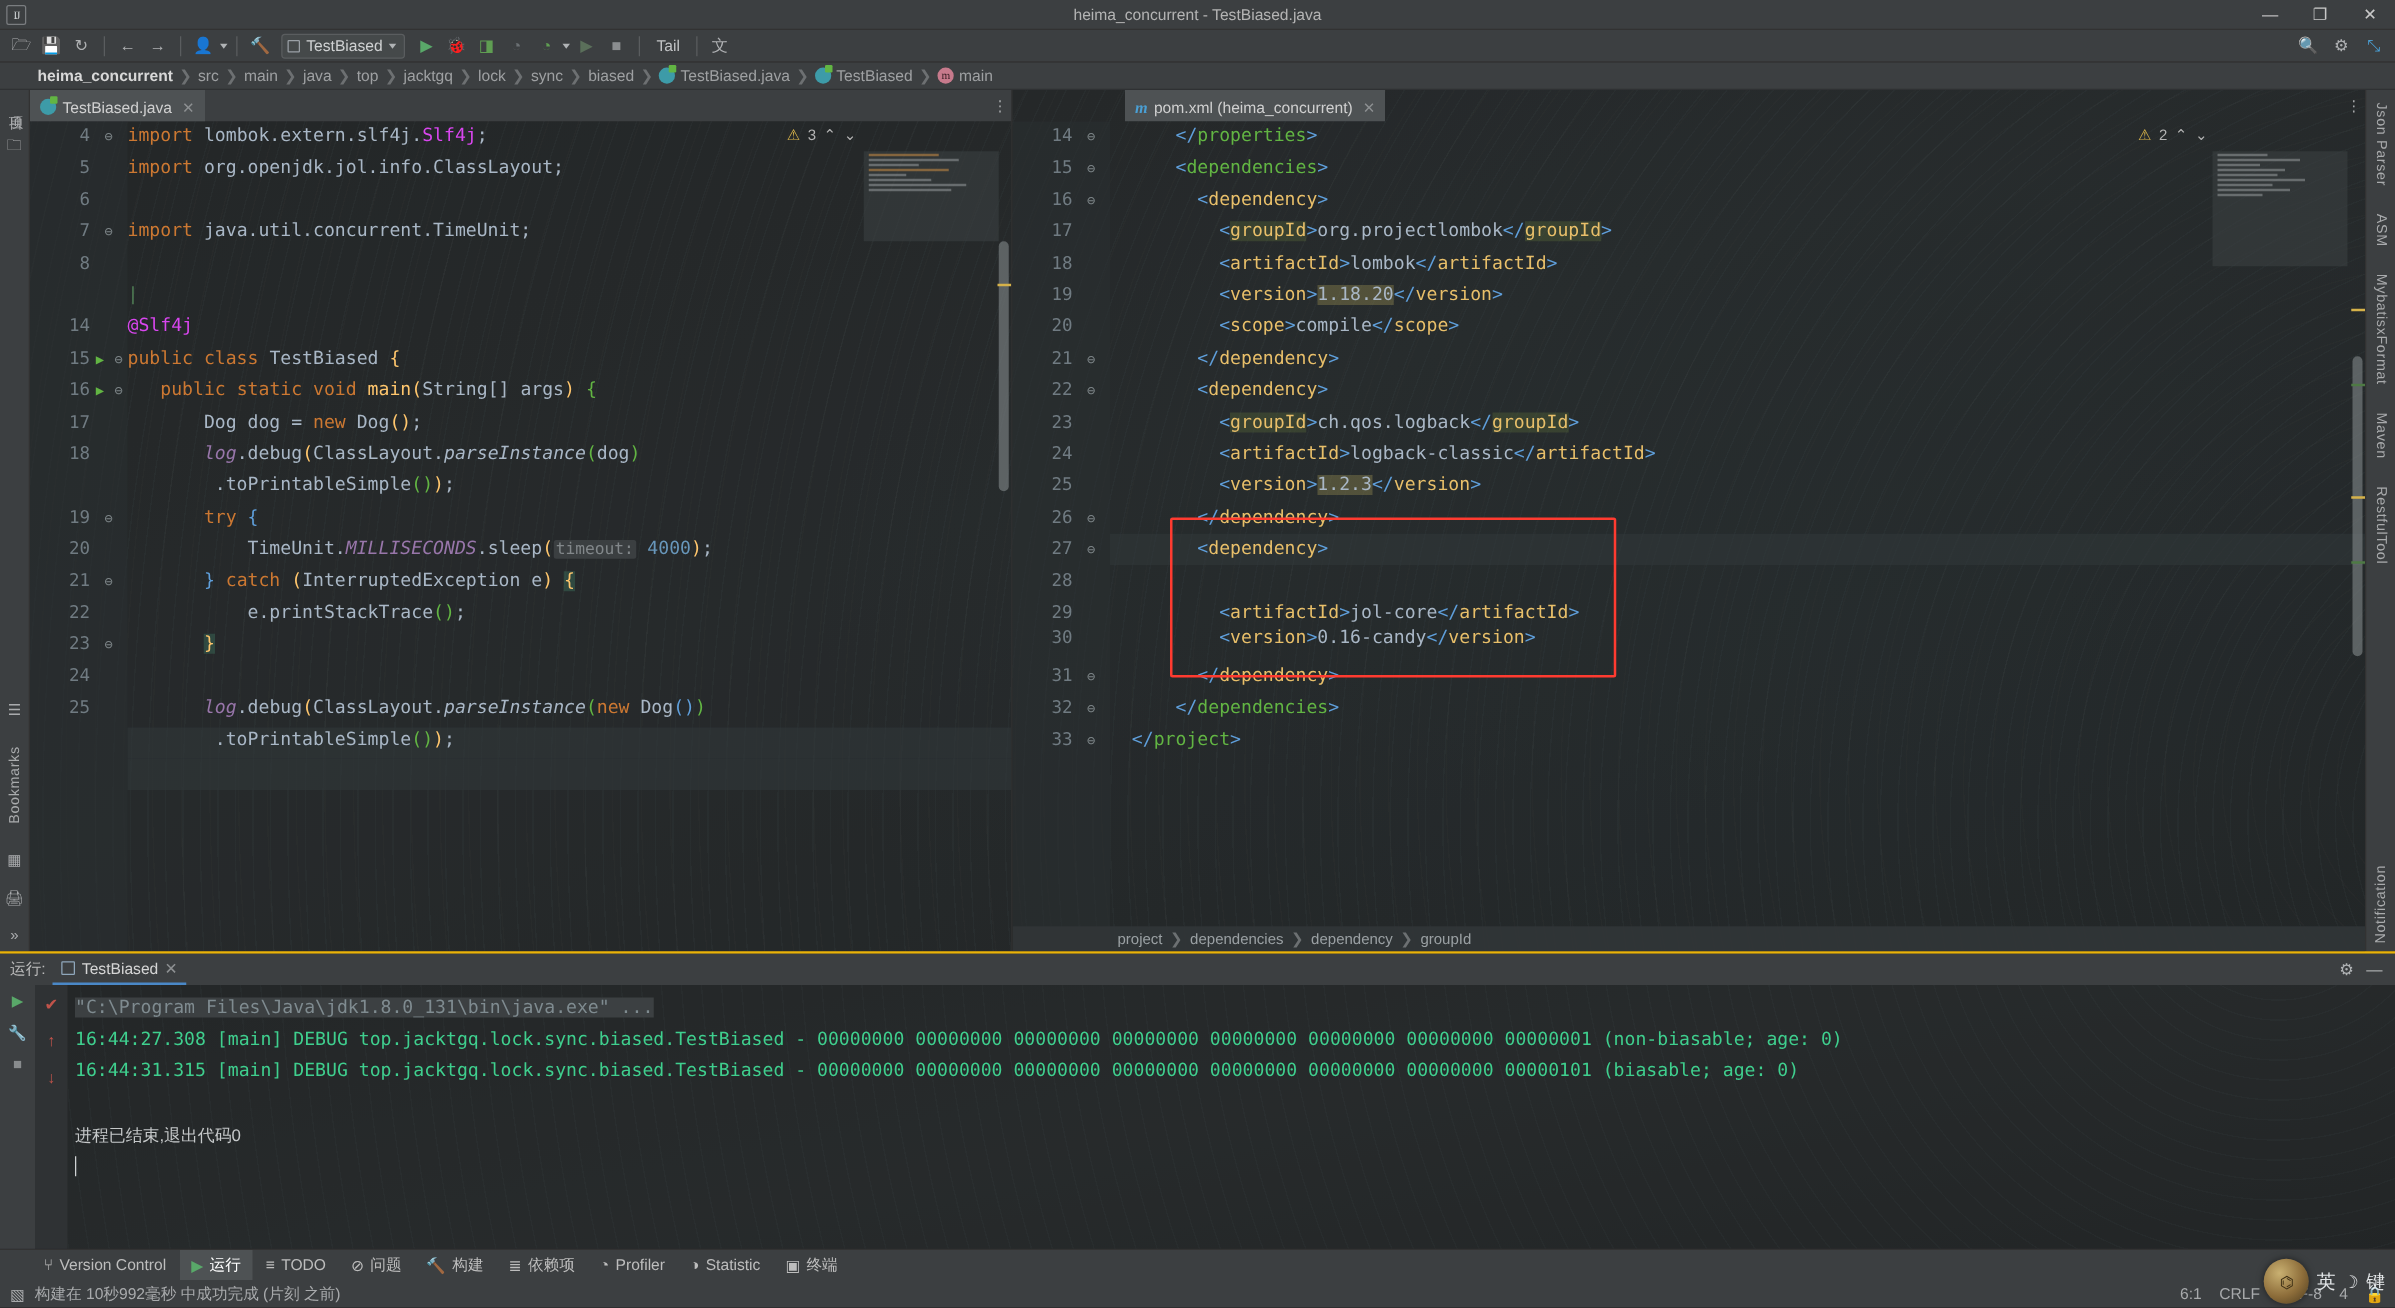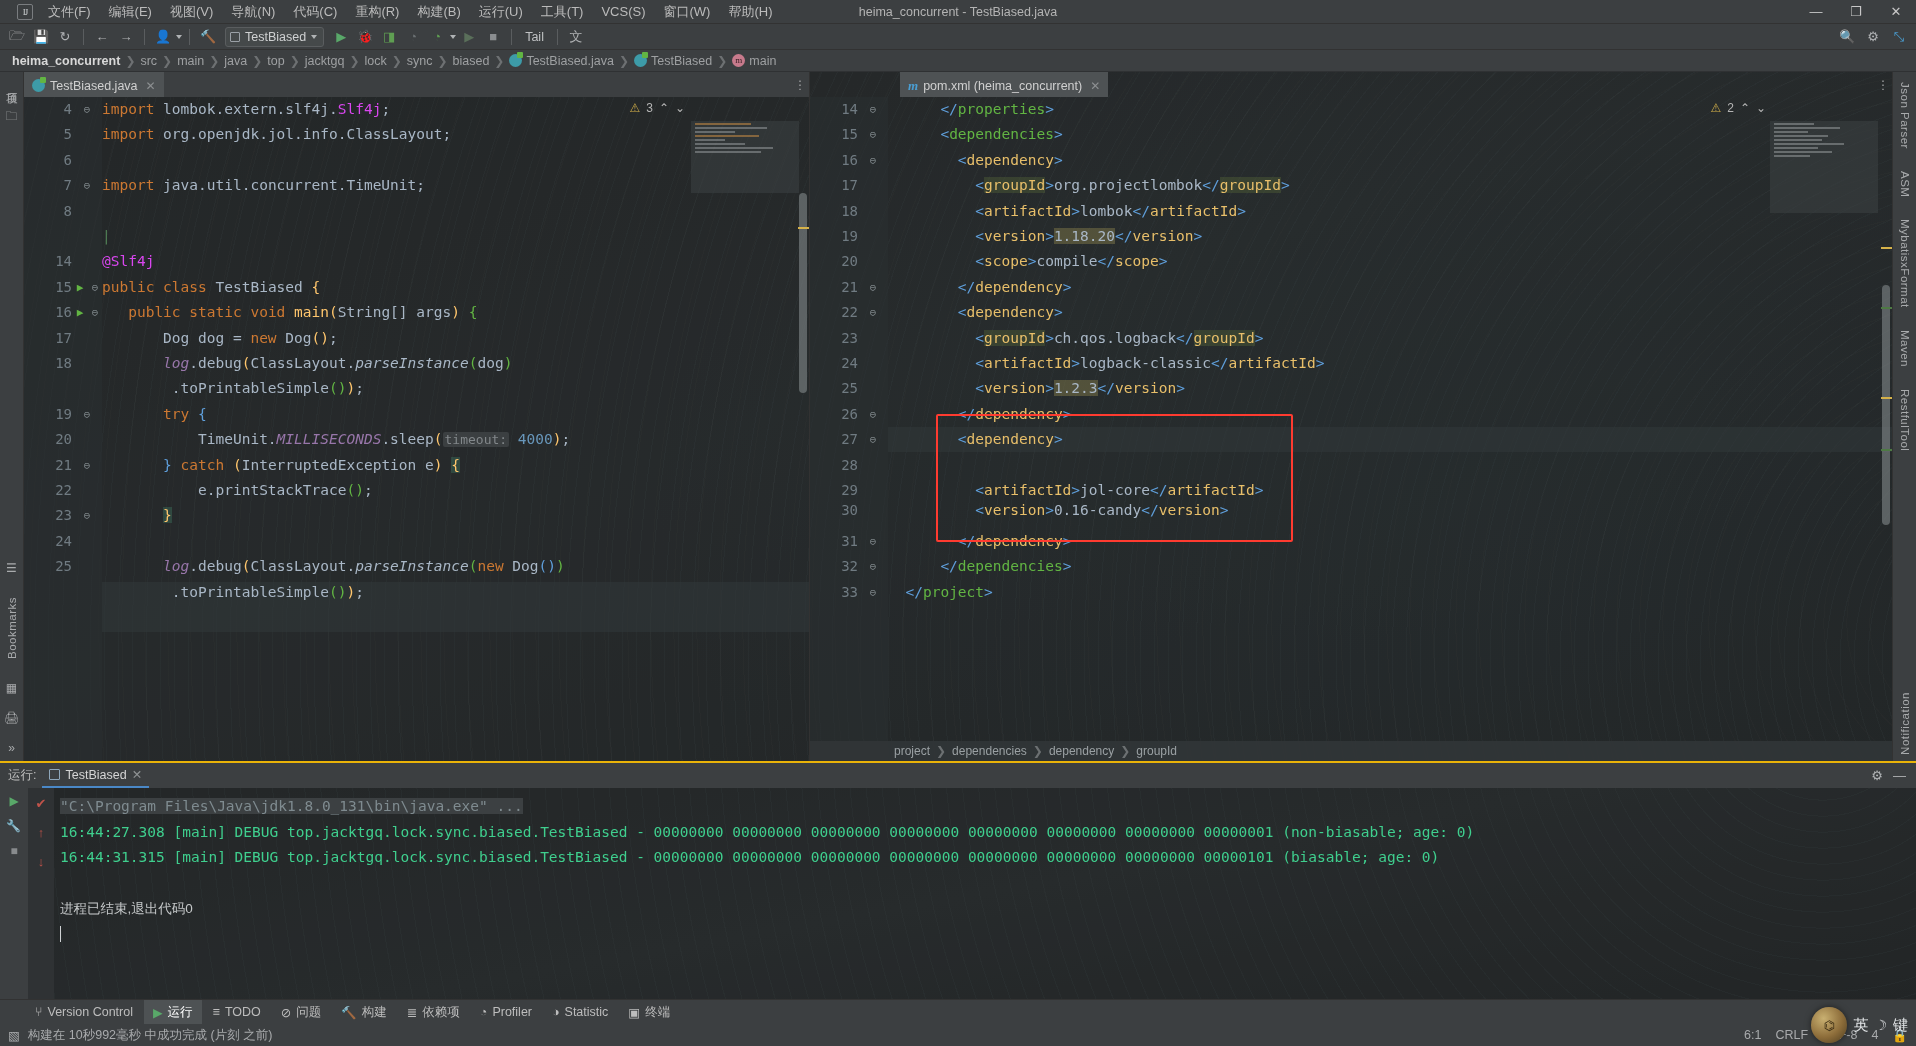--- a/index.html
+++ b/index.html
@@ -10,21 +10,21 @@
     font-family: "Liberation Sans", sans-serif;
     font-size: 13px;
     color: #bbbbbb;
     -webkit-font-smoothing: antialiased;
   }
   .app { position: relative; width: 1916px; height: 1046px; display: flex; flex-direction: column; }
 
   
   .titlebar {
     height: 24px; background: #3c3f41; display: flex; align-items: center;
-    position: relative; flex: none; border-bottom: 1px solid #323232; padding-left: 12px;
+    position: relative; flex: none; border-bottom: 1px solid #323232;
   }
   .ij-logo {
     width: 16px; height: 16px; margin-left: 5px; margin-right: 6px;
     border: 1px solid #7a7d80; border-radius: 2px;
     font-size: 9px; color: #cfd2d4; text-align: center; line-height: 14px;
     font-family: "Liberation Serif", serif; letter-spacing: -1px;
   }
   .menu { display: flex; align-items: center; gap: 0px; }
   .menu-item {
     padding: 3px 9px; font-size: 13px; color: #bbbbbb; white-space: nowrap;
@@ -56,21 +56,21 @@
   }
   .rc-box { width: 10px; height: 10px; border: 1.5px solid #9aa0a6; border-radius: 1px; }
   .caret { width: 0; height: 0; border-left: 3.5px solid transparent; border-right: 3.5px solid transparent;
            border-top: 4px solid #b0b3b5; }
   .tb-right { margin-left: auto; display: flex; align-items: center; gap: 4px; }
   .tail-lbl { font-size: 12.5px; color: #c0c2c4; padding: 0 6px; }
 
   
   .breadcrumbs {
     height: 22px; background: #3c3f41; display: flex; align-items: center;
-    padding-left: 8px; gap: 0px; flex: none; font-size: 12.5px; color: #9ea0a2;
+    padding-left: 26px; gap: 0px; flex: none; font-size: 12.5px; color: #9ea0a2;
     border-bottom: 1px solid #2f3133;
   }
   .crumb { padding: 0 4px; white-space: nowrap; display: flex; align-items: center; gap: 4px; }
   .crumb.bold { color: #d8d8d8; font-weight: bold; }
   .crumb-sep { color: #6d7072; font-size: 12px; padding: 0 1px; }
   .ico-circle {
     width: 13px; height: 13px; border-radius: 50%; display: inline-block; position: relative;
   }
   .ico-class { background: #3d9ba8; }
   .ico-class::after{ content:""; position:absolute; right:-1px; top:-2px; width:6px;height:6px;
@@ -278,34 +278,20 @@
     align-items:center; padding-top: 6px; gap: 16px; border-right:1px solid #323232;
   }
 </style>
 </head>
 <body>
 
 <div class="app">
 
   <div class="titlebar">
     <div class="ij-logo">IJ</div>
-    <div class="menu">
-      <div class="menu-item">文件(F)</div>
-      <div class="menu-item">编辑(E)</div>
-      <div class="menu-item">视图(V)</div>
-      <div class="menu-item">导航(N)</div>
-      <div class="menu-item">代码(C)</div>
-      <div class="menu-item">重构(R)</div>
-      <div class="menu-item">构建(B)</div>
-      <div class="menu-item">运行(U)</div>
-      <div class="menu-item">工具(T)</div>
-      <div class="menu-item">VCS(S)</div>
-      <div class="menu-item">窗口(W)</div>
-      <div class="menu-item">帮助(H)</div>
-    </div>
     <div class="win-title">heima_concurrent - TestBiased.java</div>
     <div class="win-ctrls">
       <div class="win-btn">—</div>
       <div class="win-btn">❐</div>
       <div class="win-btn close">✕</div>
     </div>
   </div>
 
   <div class="toolbar">
     <div class="tb-ico">🗁</div>

